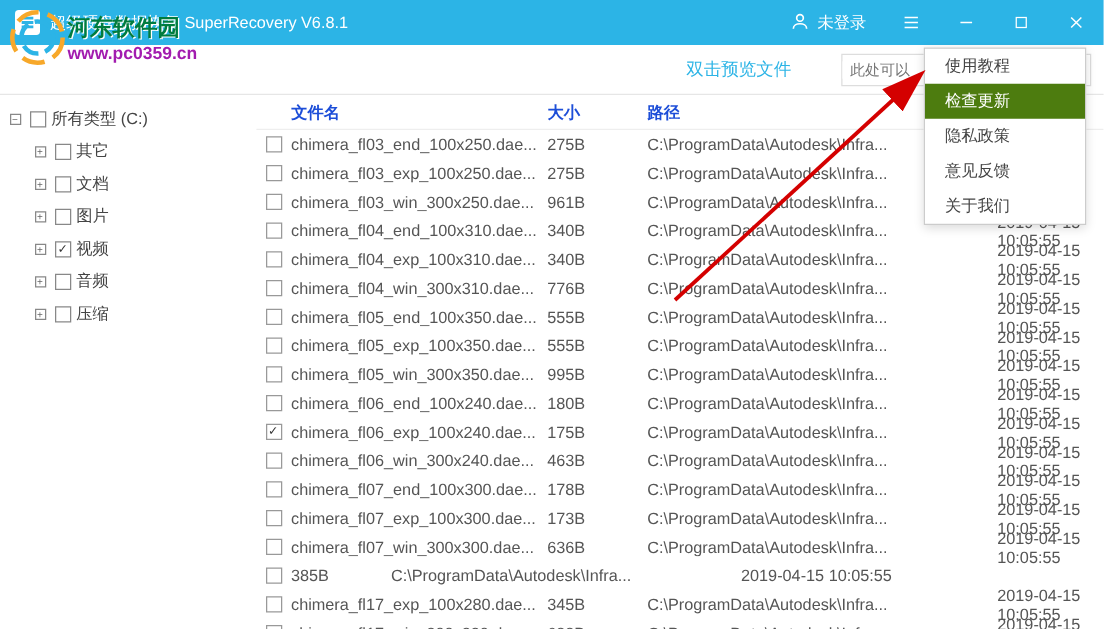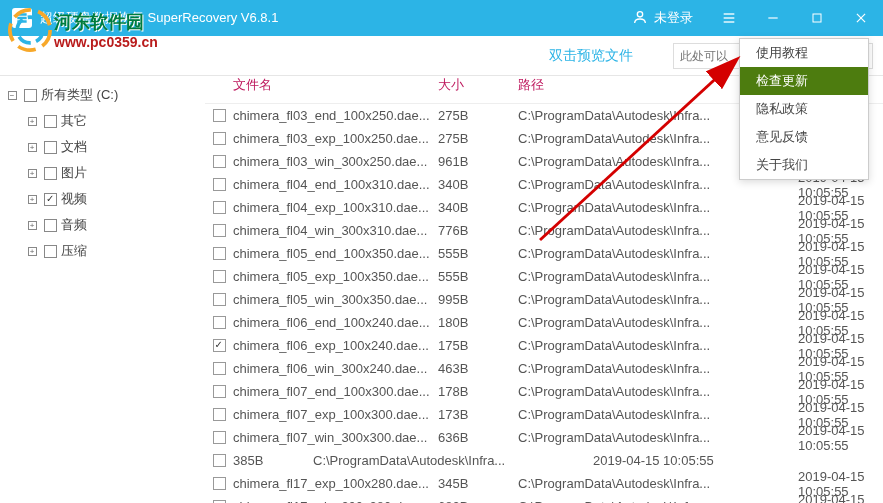--- a/index.html
+++ b/index.html
@@ -24,21 +24,21 @@
     .main { display: flex; height: calc(100% - 76px); }
     .sidebar { width: 205px; padding: 6px 4px; }
     .tree-row { display: flex; align-items: center; height: 26px; gap: 4px; cursor: pointer; }
     .tree-indent { width: 16px; display: flex; align-items: center; justify-content: center; }
     .tree-toggle { width: 9px; height: 9px; border: 1px solid #888; font-size: 8px; line-height: 7px; text-align: center; color: #666; }
     .tree-chk { width: 13px; height: 13px; border: 1px solid #888; display: inline-block; }
     .tree-chk.checked::after { content: "✓"; font-size: 10px; position: relative; top: -4px; left: 1px; color: #333; }
     .tree-lbl { font-size: 13px; color: #444; }
     
     .filelist { flex: 1; overflow: hidden; }
-    .fl-header { display: flex; height: 28px; border-bottom: 1px solid #eee; color: #be185d; font-size: 13px; }
+    .fl-header { display: flex; height: 28px; align-items: center; border-bottom: 1px solid #eee; color: #1d4ed8; font-size: 13px; font-weight: bold; }
     .col-chk { width: 28px; }
     .col-name { width: 205px; padding-left: 0; }
     .col-size { width: 80px; }
     .col-path { width: 280px; }
     .col-date { flex: 1; }
     .fl-body { overflow-y: auto; height: calc(100% - 28px); }
     .fl-row { display: flex; height: 23px; align-items: center; color: #555; font-size: 13px; }
     .fl-chk { width: 28px; display: flex; align-items: center; justify-content: center; }
     .fl-chk-box { width: 13px; height: 13px; border: 1px solid #999; display: inline-block; }
     .fl-chk-box.checked::after { content: "✓"; font-size: 10px; position: relative; top: -4px; left: 1px; color: #333; }
@@ -48,21 +48,21 @@
     .fl-date { flex: 1; }
     
     .dropdown-menu { position: absolute; top: 38px; right: 14px; width: 130px; background: #fff; border: 1px solid #ccc; box-shadow: 0 2px 8px rgba(0,0,0,0.15); z-index: 100; }
     .dd-item { height: 28px; display: flex; align-items: center; padding: 0 16px; font-size: 13px; color: #444; cursor: pointer; }
     .dd-item.highlighted { background: #4d7c0f; color: #fff; }
     
     .watermark { position: absolute; top: 8px; left: 8px; z-index: 200; pointer-events: none; display: flex; align-items: center; gap: 2px; }
     .wm-logo { width: 44px; height: 44px; }
     .wm-text { display: flex; flex-direction: column; }
     .wm-main { font-size: 18px; font-weight: bold; color: #007c3e; text-shadow: 1px 1px #fff; }
-    .wm-sub { font-size: 14px; color: #b91c1c; font-weight: bold; }
+    .wm-sub { font-size: 14px; color: #a21caf; font-weight: bold; }
     
     .arrow-overlay { position: absolute; z-index: 150; pointer-events: none; }
   </style>
 </head>
 <body>
 
 <div class="titlebar">
   <div class="titlebar-left">
     <span class="title-icon">
       <svg viewBox="0 0 24 24">

